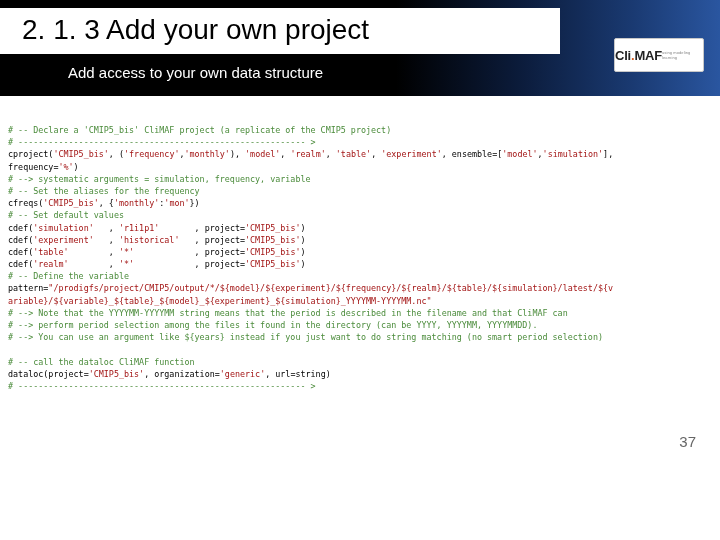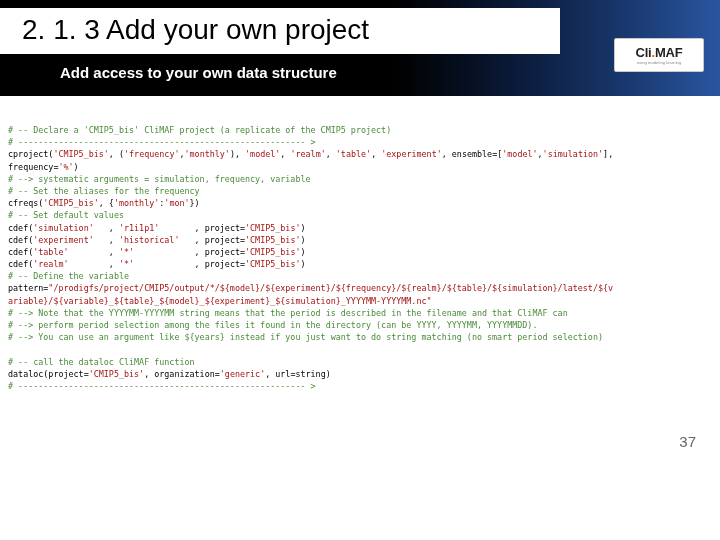--- a/index.html
+++ b/index.html
@@ -17,36 +17,36 @@
     color: #000;
     font-size: 28px;
     font-weight: 400;
     padding: 6px 14px 8px 22px;
     display: inline-block;
     width: 560px;
   }
   .subtitle {
     color: #fff;
     font-size: 15px;
-    font-weight: 700;
+    font-weight: 400;
     padding: 10px 0 0 60px;
+    margin-left: 8px;
   }
   .logo {
     position: absolute;
     right: 16px;
     top: 38px;
     width: 90px;
     height: 34px;
     background: #fff;
     border: 1px solid #c8c8c8;
     border-radius: 2px;
     display: flex;
-    flex-direction: column;
+    flex-direction: row;
     align-items: center;
-    justify-content: center;
   }
   .logo-text {
     font-size: 13px;
     font-weight: 700;
     color: #222;
     letter-spacing: -0.2px;
   }
   .logo-text .accent { color: #d65a1a; }
   .logo-sub { font-size: 4px; color: #888; letter-spacing: 0.1px; }
   .code {

